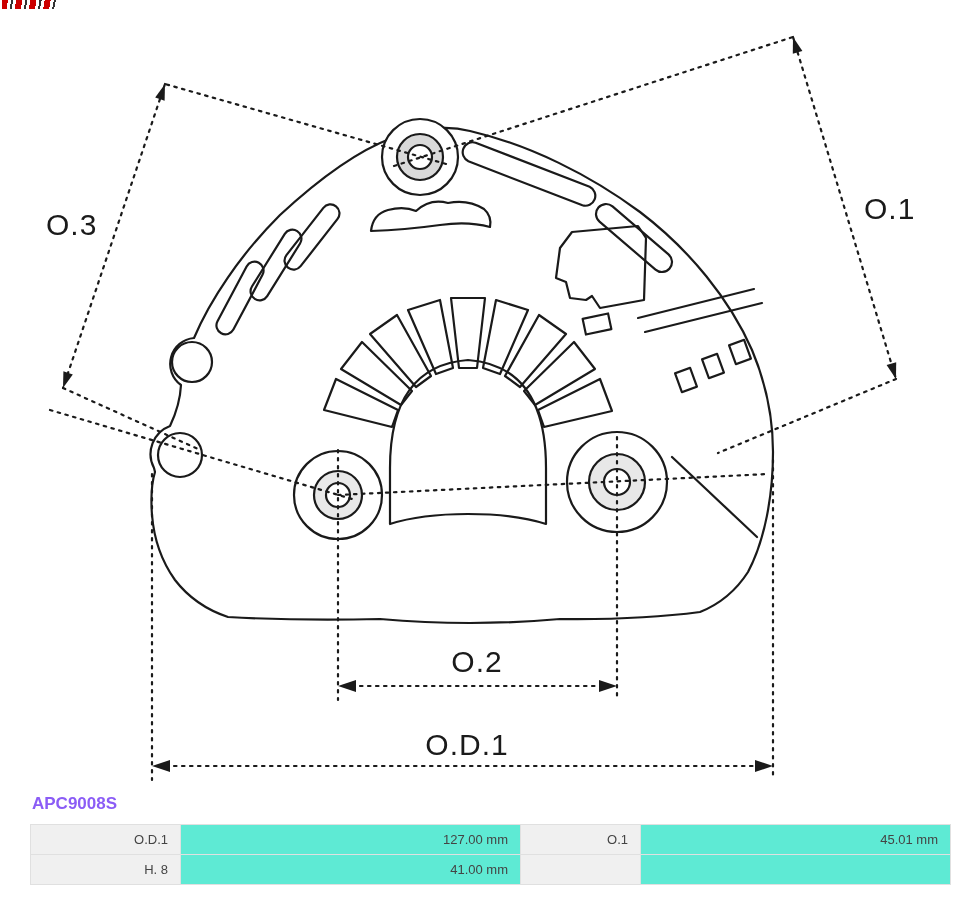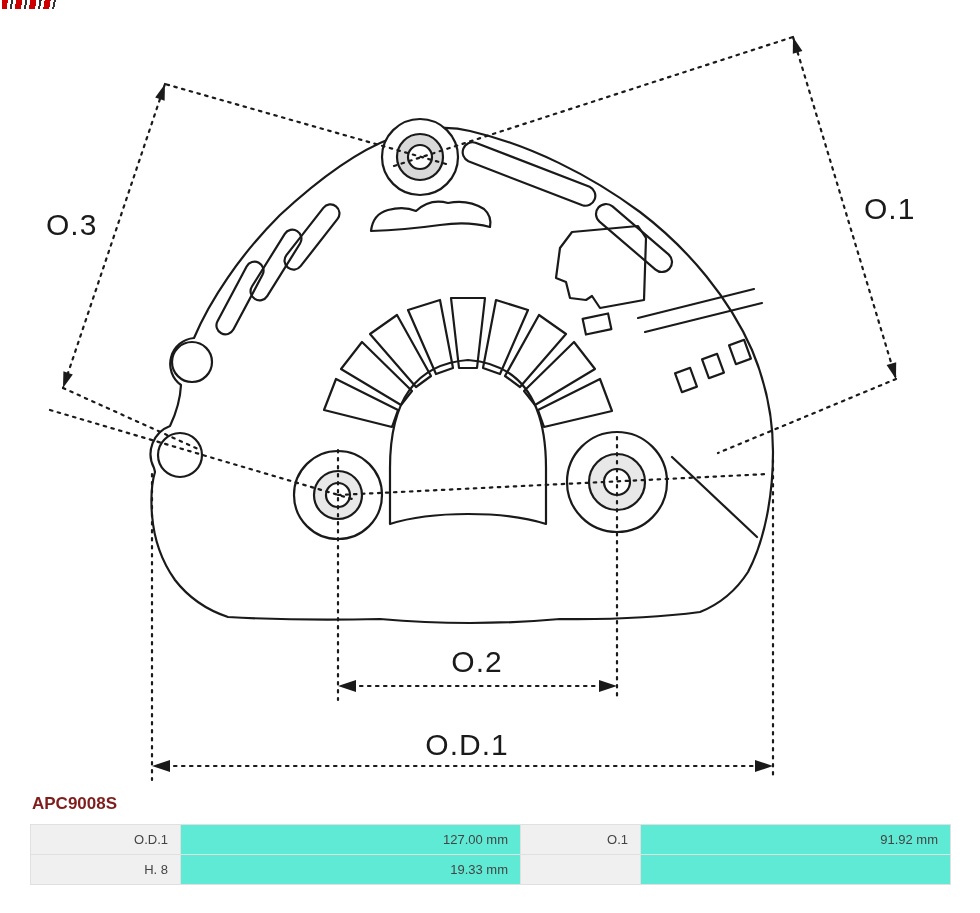--- a/index.html
+++ b/index.html
@@ -12,21 +12,21 @@
     position:absolute;top:0;left:2px;width:54px;height:9px;
     background:repeating-linear-gradient(100deg,#cc0000 0 6px,#ffffff 6px 9px,#333333 9px 11px,#ffffff 11px 14px);
   }
   .drawing-wrap{position:relative;width:804px;height:788px;}
   svg{display:block;}
   svg text{
     font-family:"Liberation Sans",sans-serif;
     fill:#1a1a1a;font-size:30px;letter-spacing:1px;
   }
   .part-number{
-    color:#7f1d1d;font-size:17px;font-weight:600;
+    color:#8b5cf6;font-size:17px;font-weight:600;
     margin:6px 0 10px 32px;
   }
   table.spec{
     border-collapse:collapse;table-layout:fixed;
     margin:4px 30px 0 30px;width:920px;
     font-size:13px;color:#444444;
   }
   table.spec td{
     border:1px solid #e0e0e0;height:29px;
     padding:0 12px 0 0;text-align:right;
@@ -160,22 +160,22 @@
     <col style="width:150px">
       <col style="width:340px">
       <col style="width:120px">
       <col style="width:310px">
   </colgroup>
   <tbody>
     <tr>
       <td class="label">O.D.1</td>
       <td class="value">127.00 mm</td>
       <td class="label">O.1</td>
-      <td class="value">91.92 mm</td>
+      <td class="value">45.01 mm</td>
     </tr>
     <tr>
       <td class="label">H. 8</td>
-      <td class="value">19.33 mm</td>
+      <td class="value">41.00 mm</td>
       <td class="label"></td>
       <td class="value"></td>
     </tr>
   </tbody>
 </table>
 
 </body></html>

